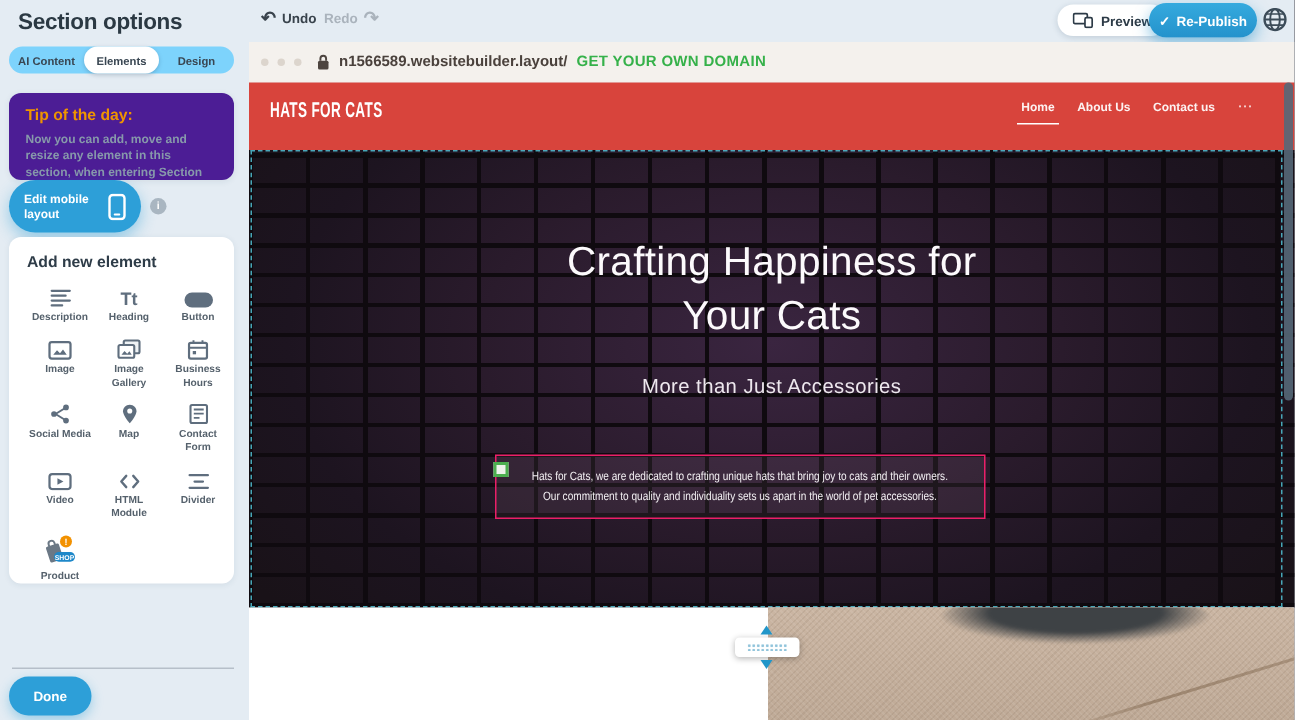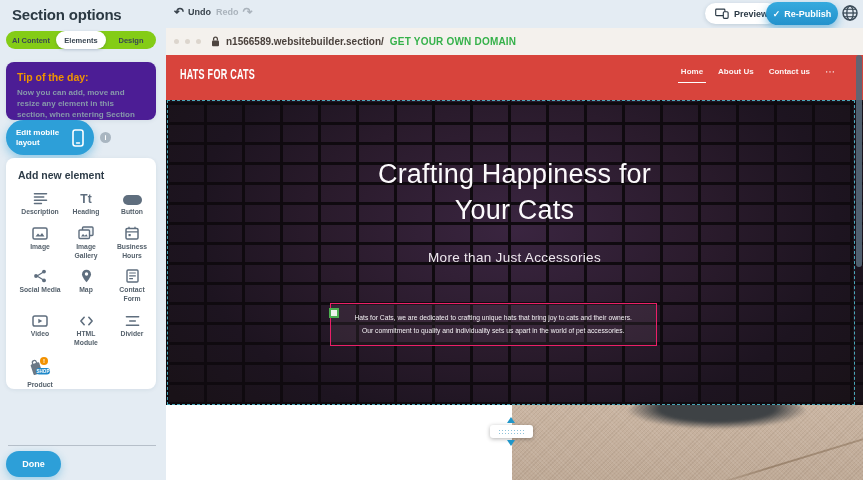--- a/index.html
+++ b/index.html
@@ -13,21 +13,21 @@
   .undo-btn { position:absolute; left:174px; top:7px; display:flex; align-items:center; gap:4px; font-size:9px; font-weight:700; color:#39434c; cursor:pointer; }
   .redo-btn { position:absolute; left:216px; top:7px; display:flex; align-items:center; gap:4px; font-size:9px; font-weight:600; color:#aab3bc; cursor:pointer; }
   .undo-glyph,.redo-glyph { font-size:12px; line-height:10px; }
   .preview-btn { position:absolute; left:705px; top:3px; height:21px; padding:0 10px; border-radius:11px; background:#ffffff; box-shadow:0 1px 4px rgba(30,60,90,.18); display:flex; align-items:center; gap:5px; font-size:9px; font-weight:700; color:#2c3a46; cursor:pointer; }
   .republish-btn { position:absolute; left:766px; top:2px; height:23px; width:72px; border-radius:12px; background:linear-gradient(#35aade,#2492cc); box-shadow:0 4px 10px rgba(41,150,205,.55); display:flex; align-items:center; justify-content:center; gap:4px; font-size:9px; font-weight:700; color:#fff; cursor:pointer; }
   .check-glyph { font-size:9px; }
   .globe-btn { position:absolute; left:841px; top:4px; width:18px; height:18px; cursor:pointer; }
 
   
   .left-panel { position:absolute; left:0; top:28px; width:166px; height:452px; }
-  .tabbar { position:absolute; left:6px; top:3px; width:150px; height:18px; background:#84cc16; border-radius:11px; display:flex; align-items:center; }
+  .tabbar { position:absolute; left:6px; top:3px; width:150px; height:18px; background:#7dd3fc; border-radius:11px; display:flex; align-items:center; }
   .tab { flex:1; height:18px; display:flex; align-items:center; justify-content:center; font-size:7.5px; font-weight:700; color:#394652; border-radius:10px; cursor:pointer; }
   .tab.active { background:#ffffff; box-shadow:0 1px 3px rgba(30,60,90,.25); }
   .tip-card { position:absolute; left:6px; top:34px; width:150px; height:58px; background:#4c1d95; border-radius:8px; box-shadow:0 1px 4px rgba(30,60,90,.08); padding:9px 11px; }
   .tip-title { font-size:10.5px; font-weight:800; color:#ef9400; margin-bottom:4px; }
   .tip-body { font-size:8px; line-height:1.4; font-weight:600; color:#8799ab; }
   .edit-mobile-btn { position:absolute; left:6px; top:92px; width:88px; height:35px; border-radius:18px; background:#2d9fd8; box-shadow:0 4px 10px rgba(45,159,216,.45); display:flex; align-items:center; justify-content:center; gap:6px; cursor:pointer; }
   .edit-mobile-label { width:50px; font-size:8px; font-weight:700; color:#fff; line-height:1.25; }
   .info-dot { position:absolute; left:100px; top:104px; width:11px; height:11px; border-radius:50%; background:#a9b6c1; color:#fff; font-size:7px; font-weight:800; display:flex; align-items:center; justify-content:center; cursor:pointer; }
   .add-card { position:absolute; left:6px; top:130px; width:150px; height:231px; background:#fff; border-radius:8px; box-shadow:0 1px 4px rgba(30,60,90,.08); padding:11px 0 0 12px; overflow:hidden; }
   .add-title { font-size:10.5px; font-weight:700; color:#2e3c48; margin-bottom:9px; }
@@ -314,21 +314,21 @@
     <div class="browserbar">
       <span class="b-dot"></span>
       <span class="b-dot"></span>
       <span class="b-dot"></span>
       <span class="lock-icon">
         <svg width="9" height="11" viewBox="0 0 9 11">
             <rect x="1" y="4.5" width="7" height="5.8" rx="1" fill="#4d4540"></rect>
             <path d="M2.6 4.5 V3 a1.9 1.9 0 0 1 3.8 0 V4.5" fill="none" stroke="#4d4540" stroke-width="1.3"></path>
           </svg>
       </span>
-      <span class="url-text">n1566589.websitebuilder.section/</span>
+      <span class="url-text">n1566589.websitebuilder.layout/</span>
       <span class="domain-cta">GET YOUR OWN DOMAIN</span>
     </div>
 
     <div class="site">
 
       <div class="site-header">
         <div class="site-logo">HATS FOR CATS</div>
         <div class="site-nav">
           <span class="nav-item active">Home</span>
           <span class="nav-item">About Us</span>

